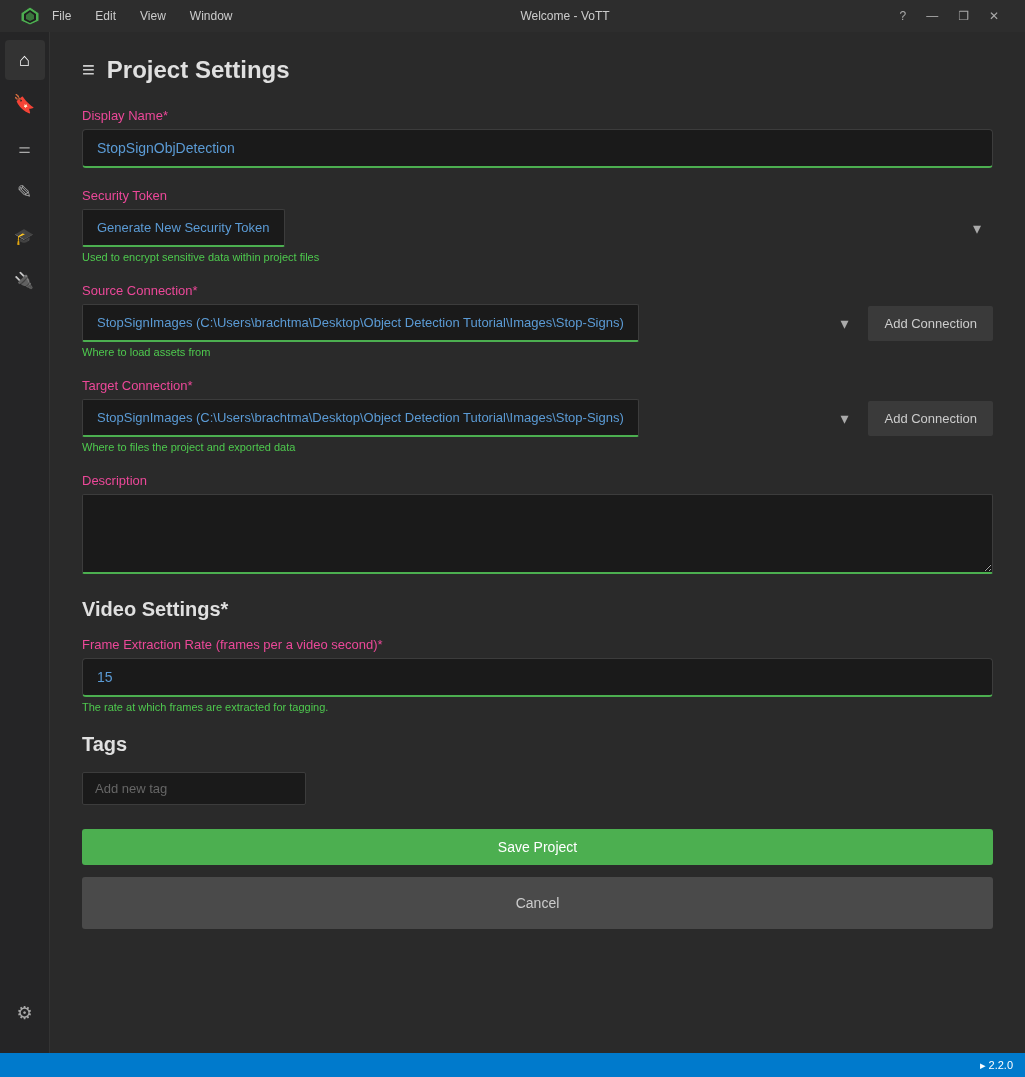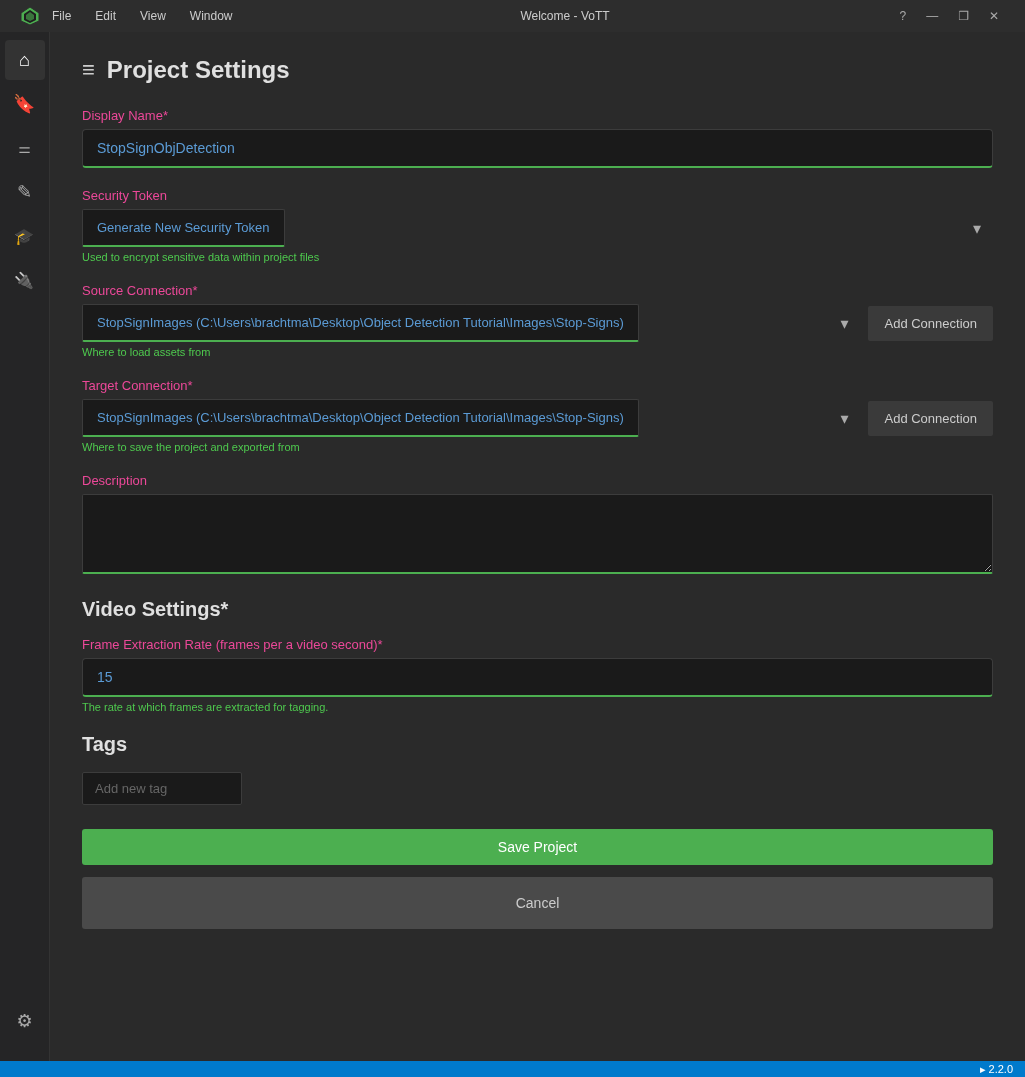--- a/index.html
+++ b/index.html
@@ -215,21 +215,21 @@
 
     
     .tags-input {
       background: #1a1a1a;
       border: 1px solid #3c3c3c;
       color: #aaa;
       font-size: 13px;
       padding: 8px 12px;
       outline: none;
       border-radius: 2px;
-      width: 160px;
+      width: 224px;
     }
     .tags-input::placeholder { color: #666; }
 
     
     .btn-row {
       display: flex;
       gap: 12px;
       margin-top: 24px;
       flex-direction: column;
     }
@@ -249,21 +249,21 @@
       color: #ccc;
       font-size: 14px;
       padding: 18px 24px;
       cursor: pointer;
       border-radius: 3px;
     }
 
     
     .statusbar {
       background: #007acc;
-      height: 16px;
+      height: 24px;
       display: flex;
       align-items: center;
       justify-content: flex-end;
       padding: 0 12px;
       font-size: 11px;
       color: #fff;
       flex-shrink: 0;
     }
 
     
@@ -348,21 +348,21 @@
 
     
     <div class="form-group">
       <label class="form-label">Target Connection*</label>
       <div class="form-select-wrapper">
         <div class="select-container">
           <select class="form-select"><option>StopSignImages (C:\Users\brachtma\Desktop\Object Detection Tutorial\Images\Stop-Signs)</option></select>
         </div>
         <button class="btn-add-connection">Add Connection</button>
       </div>
-      <div class="form-hint">Where to save the project and exported from</div>
+      <div class="form-hint">Where to files the project and exported data</div>
     </div>
 
     
     <div class="form-group">
       <label class="form-label">Description</label>
       <textarea class="form-textarea" style=""></textarea>
     </div>
 
     
     <h2 class="section-title">Video Settings*</h2>

